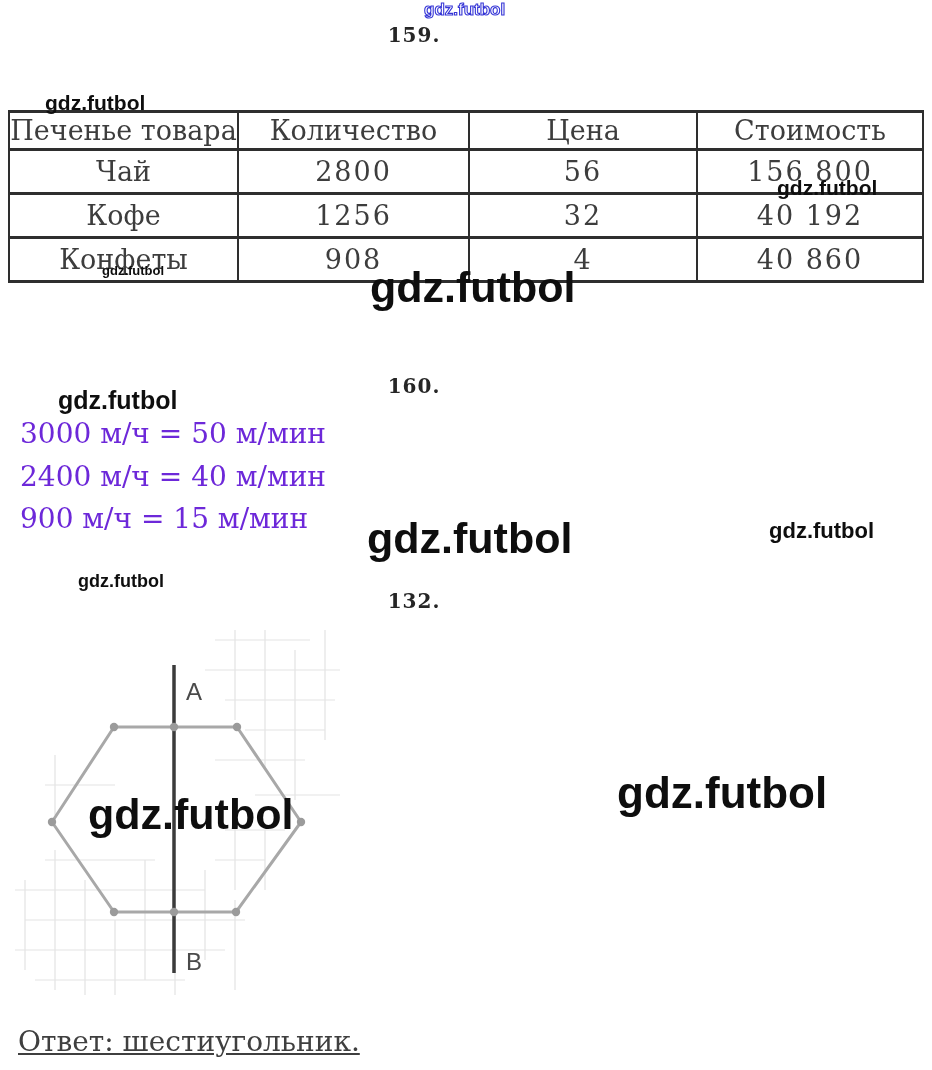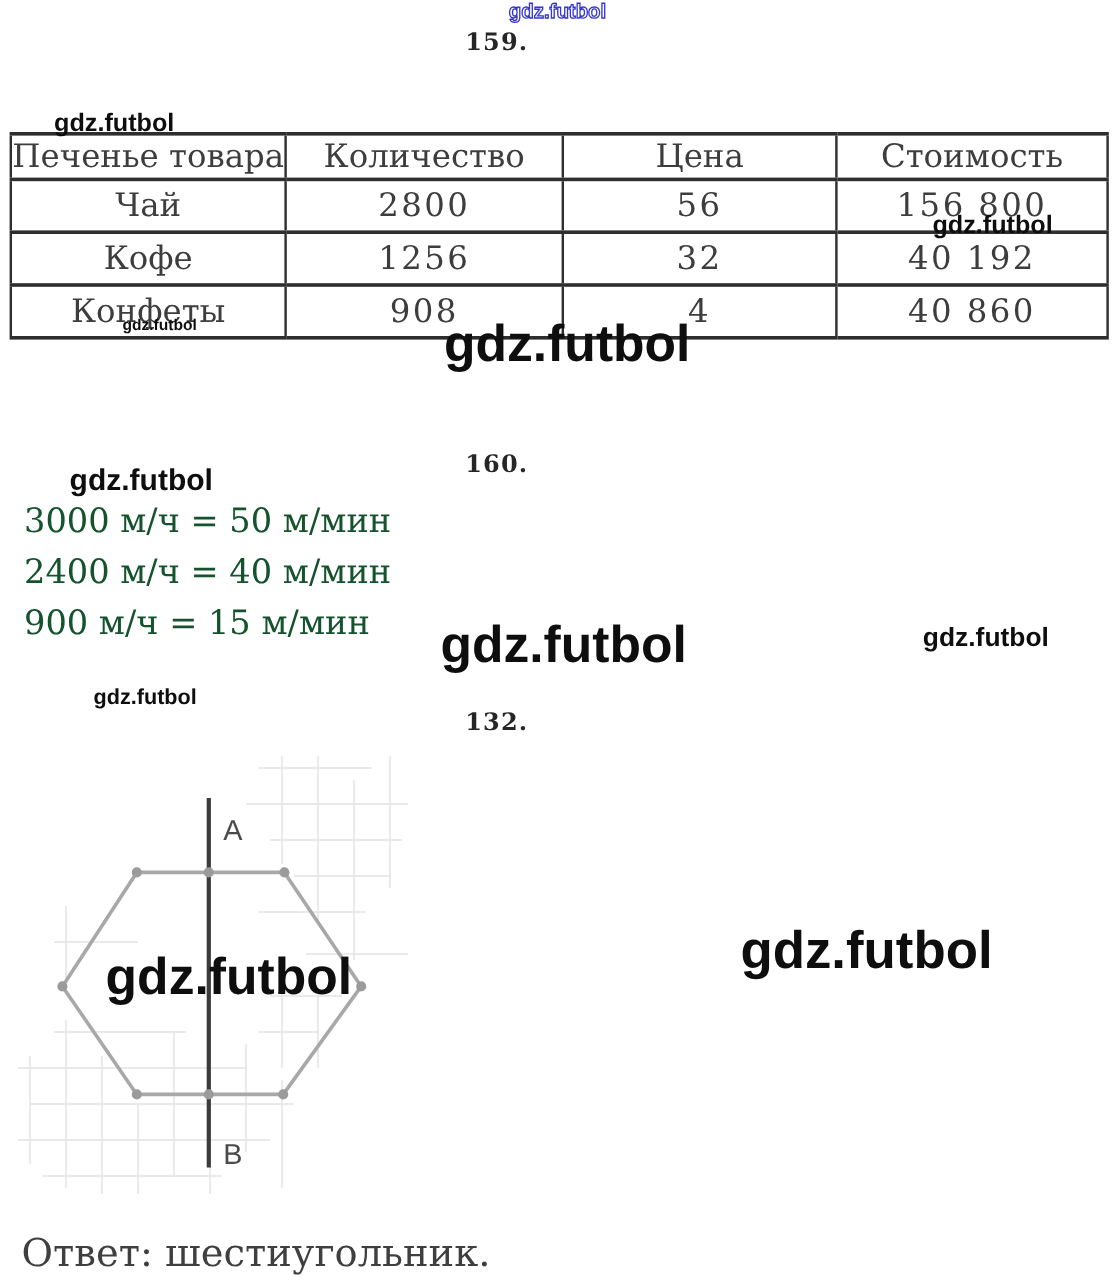--- a/index.html
+++ b/index.html
@@ -19,23 +19,23 @@
     font-size:27px;color:#3d3d3d;
   }
   table.goods th,table.goods td{
     border:2px solid #2e2e2e;border-top-width:3px;border-bottom-width:3px;
     text-align:center;vertical-align:middle;padding:0;font-weight:400;
   }
   table.goods thead tr{height:38px;}
   table.goods tbody tr{height:44px;}
   td.c-num{letter-spacing:2px;}
   
-  .conv{position:absolute;left:20px;top:413px;font-size:28px;line-height:42.5px;color:#14532d;}
+  .conv{position:absolute;left:20px;top:413px;font-size:28px;line-height:42.5px;color:#6d28d9;}
   
-  .answer{position:absolute;left:18px;top:1025px;font-size:32px;color:#3f3f3f;}
+  .answer{position:absolute;left:18px;top:1025px;font-size:28px;color:#3f3f3f;text-decoration:underline;}
   
   .wm{
     position:absolute;font-family:"Liberation Sans","DejaVu Sans",sans-serif;
     font-weight:700;color:#0e0e0e;line-height:1;white-space:nowrap;text-align:right;
   }
   .wm-top{left:424px;top:1px;font-size:17px;color:transparent;-webkit-text-stroke:1.1px #3535d6;}
   @supports not (-webkit-text-stroke:1px red){.wm-top{color:#3535d6;}}
   .wm-corner{left:45px;top:92px;font-size:21px;}
   .wm-t-right{left:777px;top:177px;font-size:21px;}
   .wm-cookie{left:102px;top:264px;font-size:13px;}

